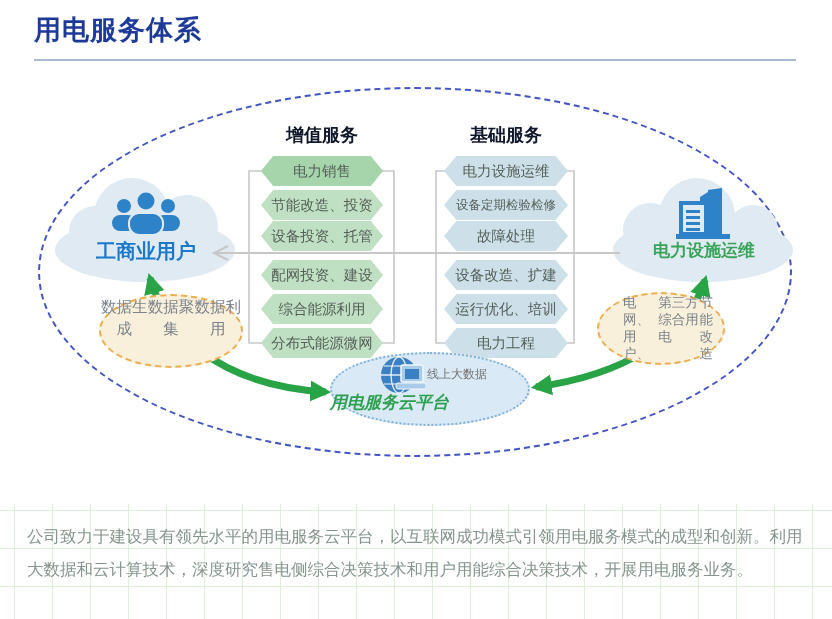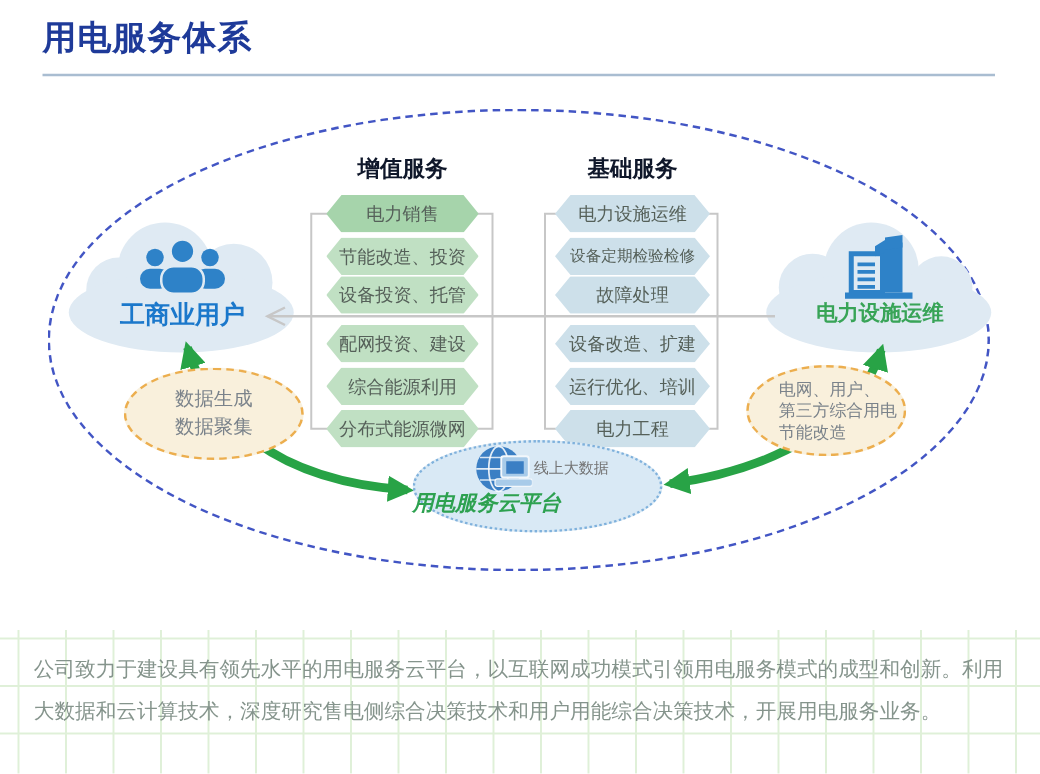--- a/index.html
+++ b/index.html
@@ -21,21 +21,21 @@
   .hex-bs{left:444px;width:124px;background:#cde0ea;}
   .hex-sm{font-size:12.5px;}
   .cloud-label{font-weight:bold;text-align:center;white-space:nowrap;}
   .lbl-users{left:85px;top:238px;width:122px;font-size:20px;color:#1b78cb;}
   .lbl-provider{left:628px;top:239px;width:152px;font-size:17px;color:#38a457;}
   .platform{left:330px;top:352px;width:200px;height:74px;background:#d9e9f5;
             border:2px dotted #7fb1dc;border-radius:50%;box-sizing:border-box;}
   .platform-tag{left:427px;top:366px;font-size:12px;color:#737373;}
   .platform-label{left:330px;top:391px;width:200px;text-align:left;font-size:17px;font-weight:bold;color:#2da150;font-style:italic;}
   .data-bubble{background:#f9f0dc;border:2px dashed #ecae4e;border-radius:50%;box-sizing:border-box;
-               color:#7b838b;display:flex;flex-direction:column;justify-content:center;}
+               color:#7b838b;display:flex;flex-direction:row;justify-content:flex-start;}
   .bubble-left{left:99px;top:294px;width:144px;height:74px;text-align:center;font-size:15.5px;line-height:22px;}
   .bubble-right{left:597px;top:292px;width:128px;height:73px;padding-left:24px;font-size:13.5px;line-height:17px;}
   .footer{left:0;top:504px;width:832px;height:115px;background:#fff;
           background-image:linear-gradient(#dff0d8 1.5px,transparent 1.5px),linear-gradient(90deg,#dff0d8 1.5px,transparent 1.5px);
           background-size:38px 38px;background-position:14px 6px;}
   .footer-text{left:27px;top:520px;width:782px;font-size:16.5px;line-height:33px;color:#85948c;}
 </style>
 </head>
 <body>
 
@@ -134,20 +134,21 @@
   <div class="abs hex hex-bs" style="top:260px">设备改造、扩建</div>
   <div class="abs hex hex-bs" style="top:294px">运行优化、培训</div>
   <div class="abs hex hex-bs" style="top:328px">电力工程</div>
 
   <div class="abs cloud-label lbl-users">工商业用户</div>
   <div class="abs cloud-label lbl-provider">电力设施运维</div>
 
   <div class="abs data-bubble bubble-left">
     <span>数据生成</span>
     <span>数据聚集</span>
+    <span>数据利用</span>
   </div>
   <div class="abs data-bubble bubble-right">
     <span>电网、用户、</span>
     <span>第三方综合用电</span>
     <span>节能改造</span>
   </div>
 
   <div class="abs platform"></div>
   <div class="abs platform-tag">线上大数据</div>
   <div class="abs platform-label">用电服务云平台</div>

